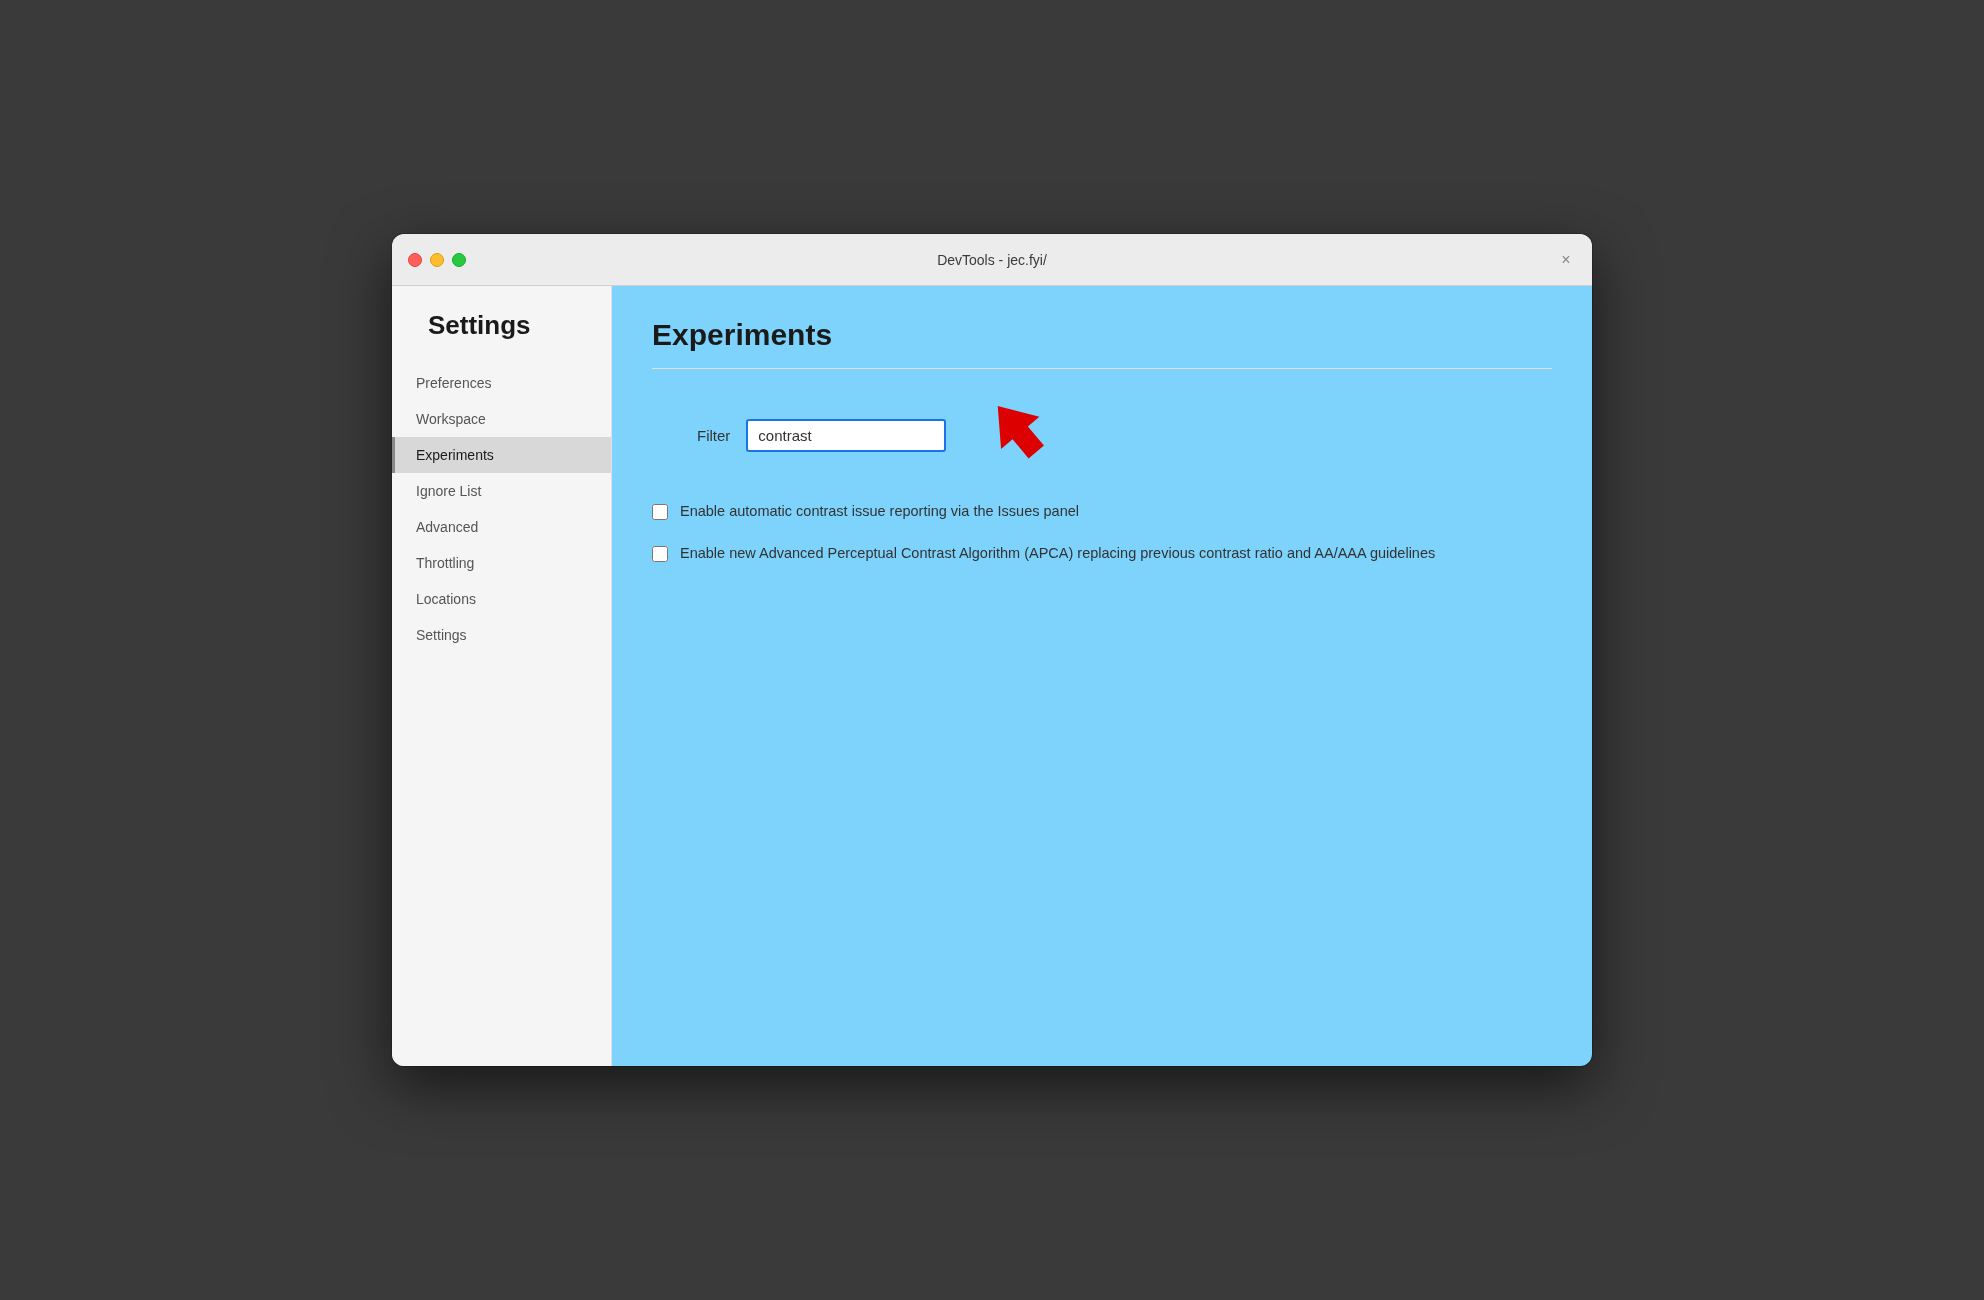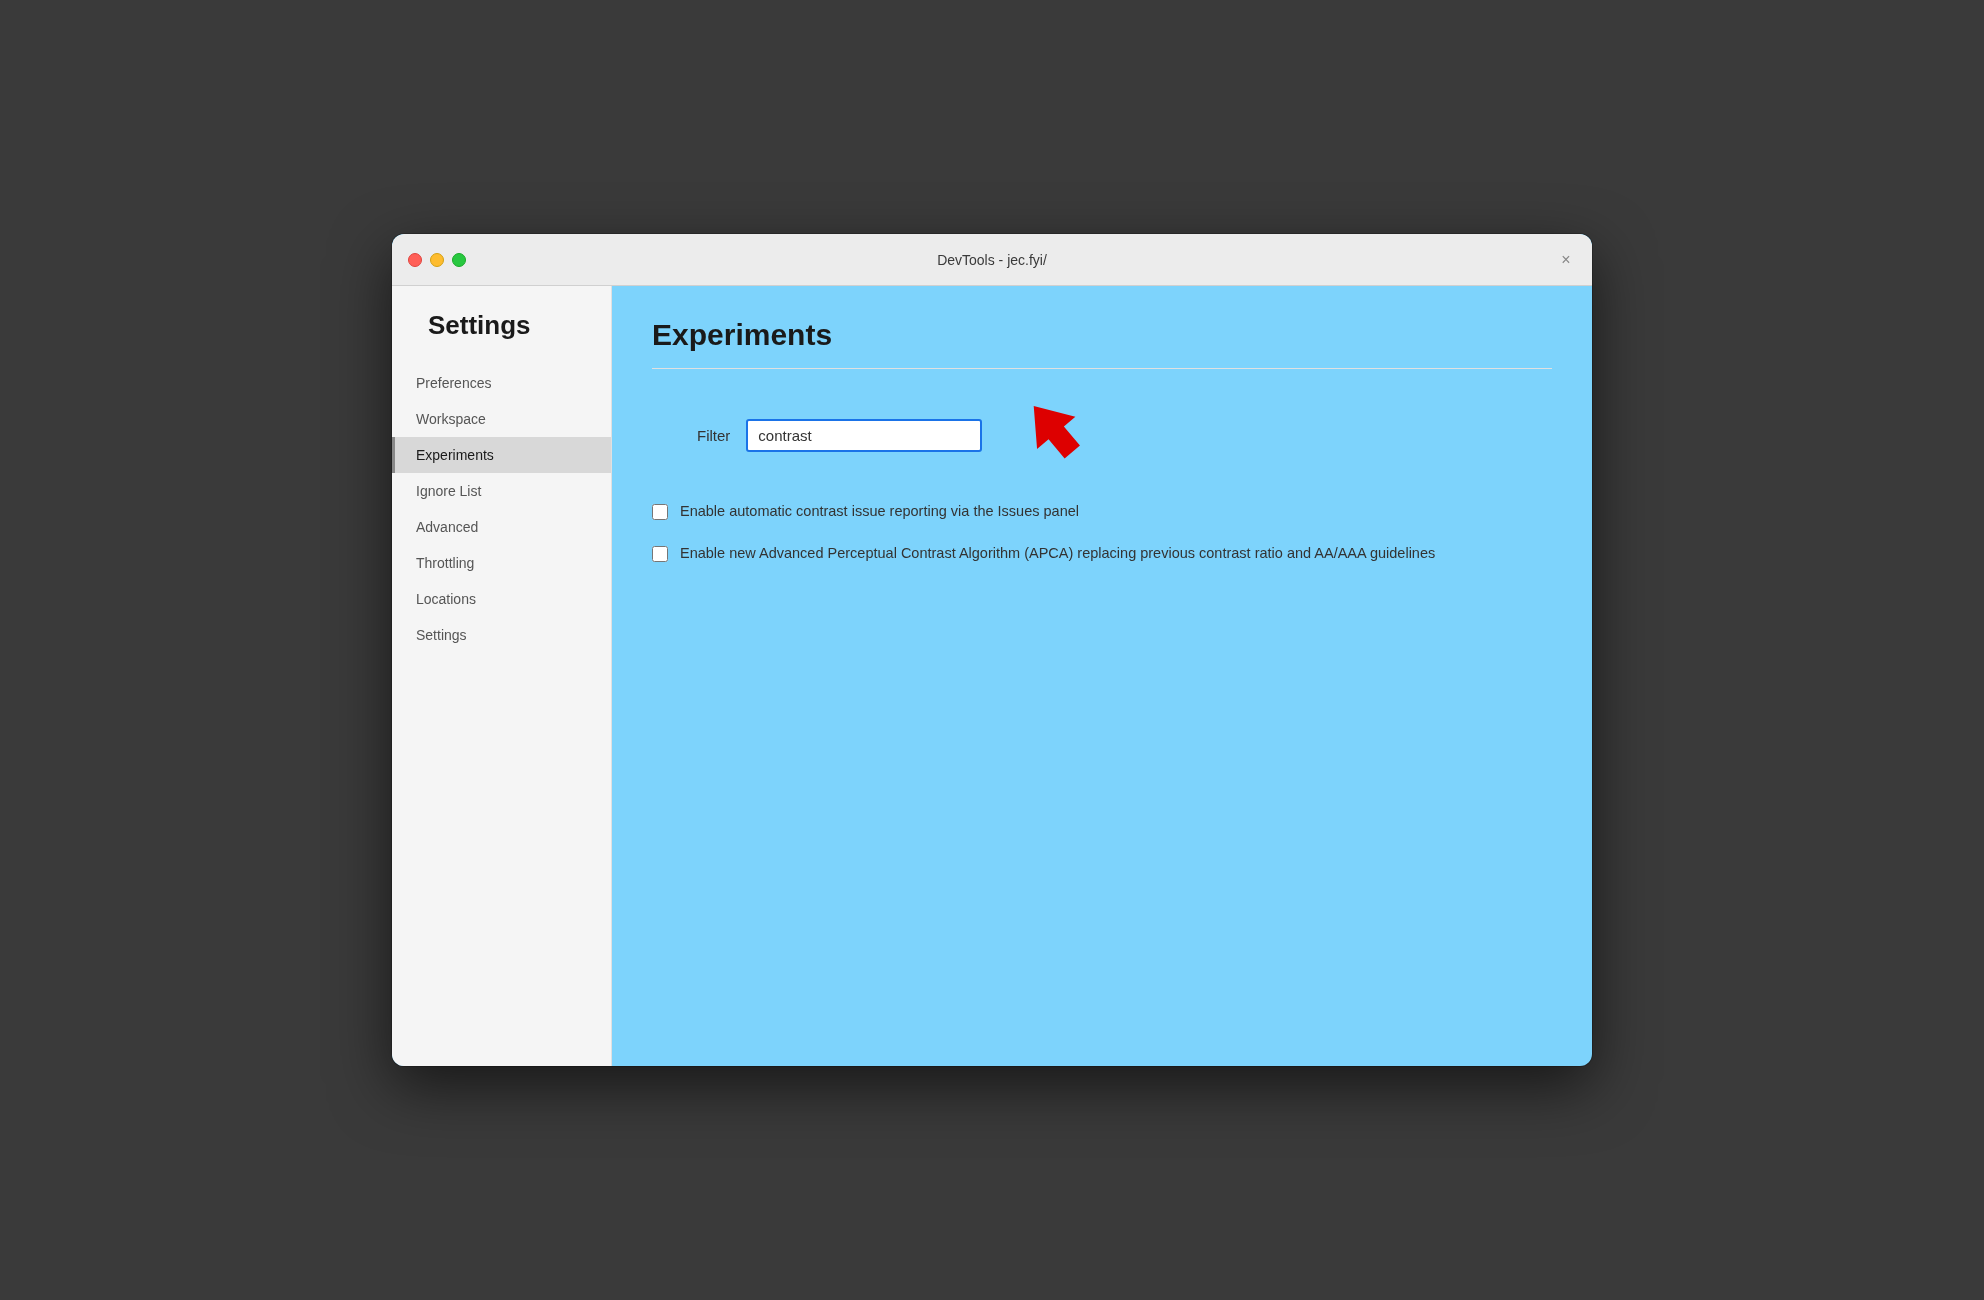--- a/index.html
+++ b/index.html
@@ -140,21 +140,21 @@
       font-size: 15px;
       color: #333;
     }
 
     .filter-input {
       border: 2px solid #1a73e8;
       border-radius: 3px;
       padding: 6px 10px;
       font-size: 15px;
       outline: none;
-      width: 236px;
+      width: 200px;
       color: #333;
     }
 
     
     .red-arrow {
       display: inline-block;
       position: relative;
       margin-left: 10px;
       top: -4px;
     }

